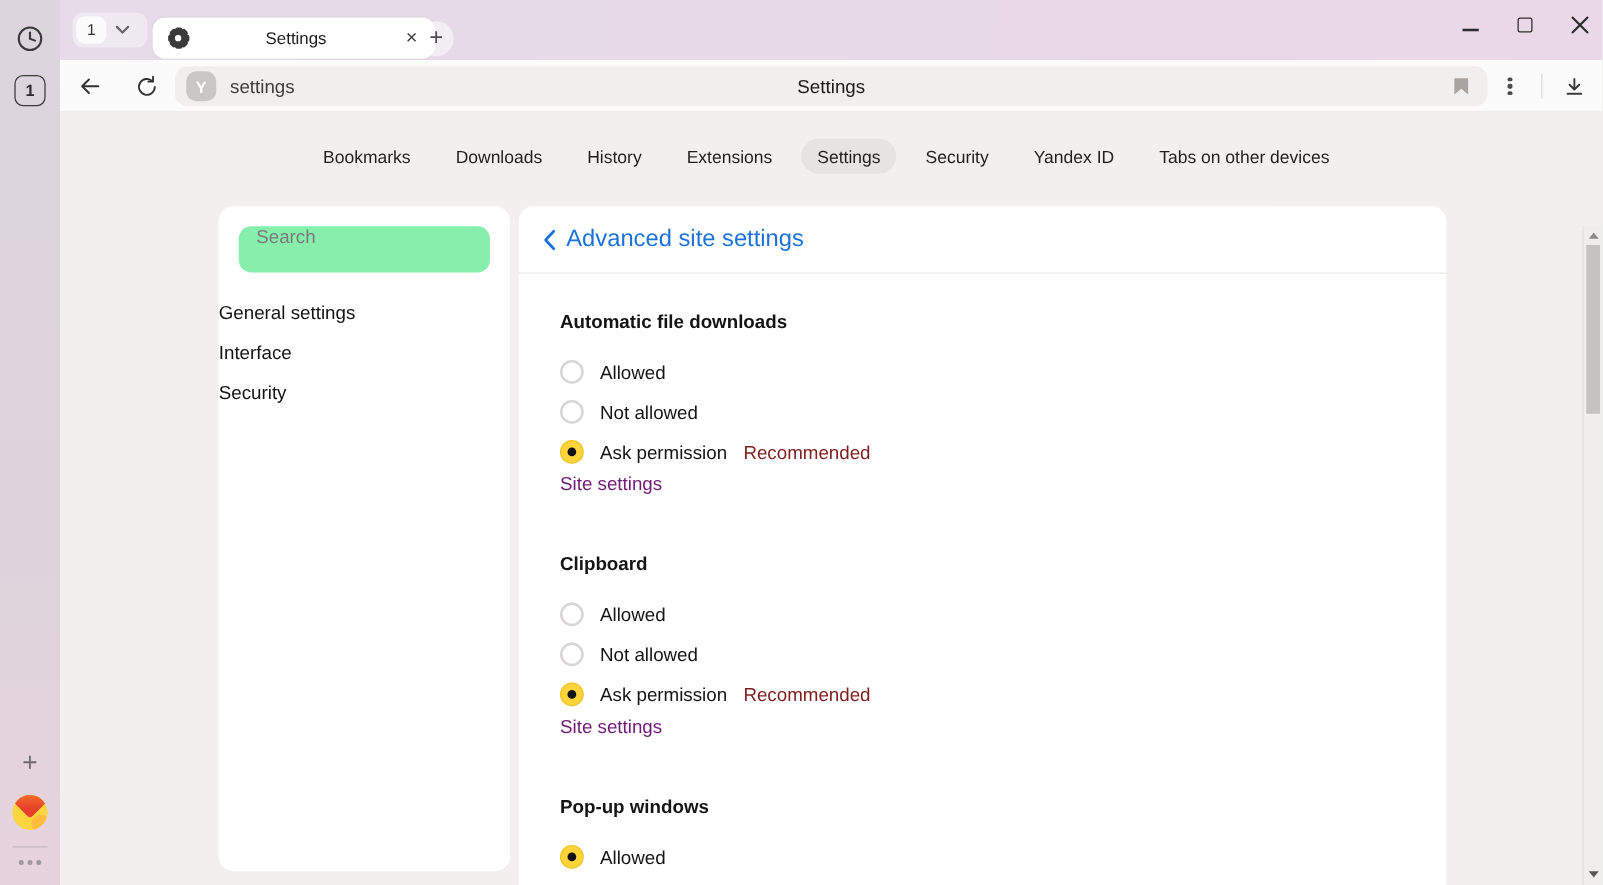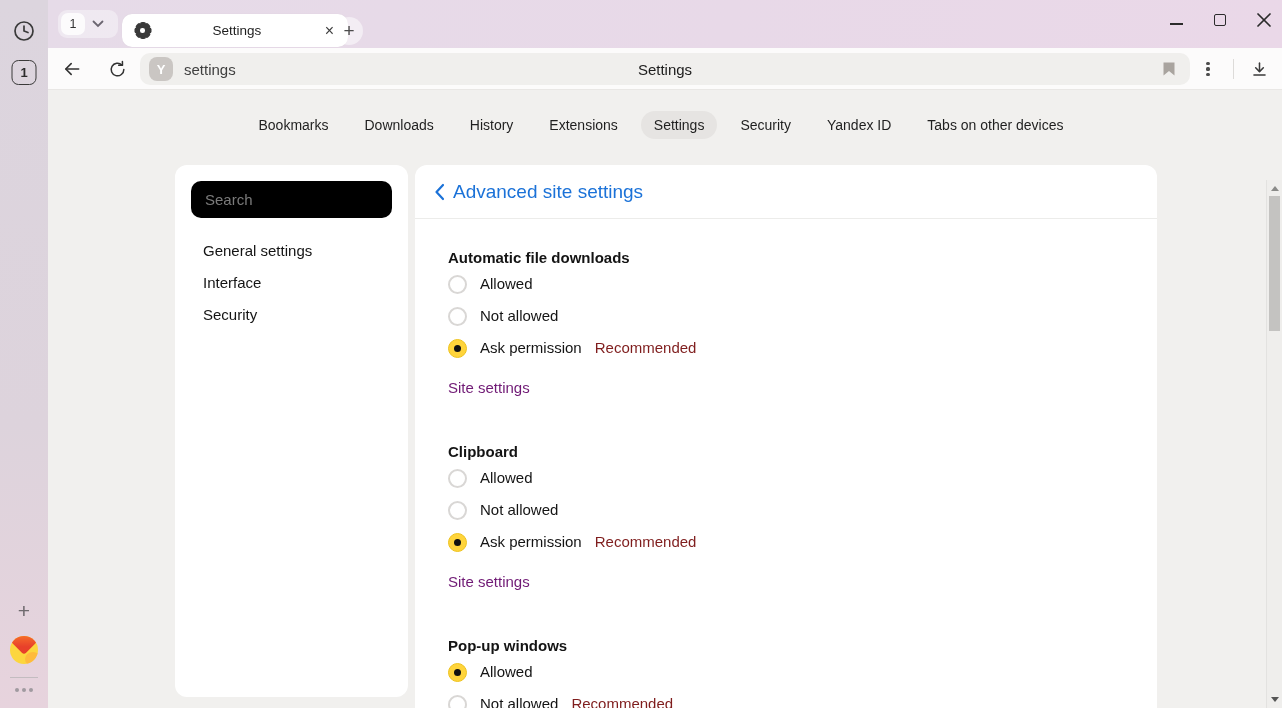--- a/index.html
+++ b/index.html
@@ -64,33 +64,33 @@
   .kebab s { width:3.2px; height:3.2px; border-radius:50%; background:#4c4c4c; }
   .tb-sep { position:absolute; right:48px; top:11px; width:1px; height:20px; background:#dddbd9; }
   .download-btn { position:absolute; right:10px; top:9px; width:26px; height:24px; display:flex; align-items:center; justify-content:center; cursor:pointer; }
   
   .content { position:absolute; left:48px; top:90px; right:0; bottom:0; background:#f1f0ee; }
   .nav-tabs { position:absolute; left:8px; right:16px; top:20px; height:30px; display:flex; justify-content:center; align-items:center; gap:10px; }
   .nav-tab { font-size:14px; color:#1f1f1f; padding:6px 13px; border-radius:15px; cursor:pointer; white-space:nowrap; }
   .nav-tab.active { background:#e6e4e2; }
   
   .side-card { position:absolute; left:127px; top:75px; width:233px; height:532px; background:#fff; border-radius:12px; }
-  .search-box { margin:16px; height:37px; background:#000000; border-radius:10px; display:flex; align-items:center; padding:0 14px; cursor:text; }
+  .search-box { margin:16px; height:37px; background:#86efac; border-radius:10px; display:flex; padding:0 14px; cursor:text; }
   .search-box span { font-size:15px; color:#7b7b7b; }
   .side-menu { margin-top:10px; }
-  .side-item { height:32px; display:flex; align-items:center; padding-left:28px; font-size:15px; color:#141414; cursor:pointer; }
+  .side-item { height:32px; display:flex; align-items:center; font-size:15px; color:#141414; cursor:pointer; }
   
   .main-card { position:absolute; left:367px; top:75px; width:742px; bottom:0; background:#fff; border-radius:12px 12px 0 0; overflow:hidden; }
   .main-header { height:54px; display:flex; align-items:center; padding-left:19px; border-bottom:1px solid #ececea; cursor:pointer; }
   .main-header svg { margin-right:8px; }
   .main-header .ht { font-size:19px; color:#1b72d8; font-weight:500; }
   .sections { padding:28px 33px 0 33px; }
   .section + .section { margin-top:38px; }
   .sec-title { font-size:15px; font-weight:700; line-height:22px; margin-bottom:6px; color:#141414; }
-  .opt-row { height:32px; display:flex; align-items:flex-start; cursor:pointer; }
+  .opt-row { height:32px; display:flex; align-items:flex-end; cursor:pointer; }
   .radio { width:19px; height:19px; border-radius:50%; flex:0 0 auto; margin-right:13px; position:relative; }
   .radio.unselected { background:#fff; border:2px solid #d9d7d5; }
   .radio.selected { background:#ffd43b; border:1px solid #eec31e; }
   .radio.selected::after { content:""; position:absolute; left:50%; top:50%; width:7.5px; height:7.5px; margin:-3.75px 0 0 -3.75px; border-radius:50%; background:#111; }
   .opt-label { font-size:15px; color:#141414; }
   .opt-badge { font-size:15px; color:#7f1d1d; margin-left:13px; }
   .site-link { height:32px; display:flex; align-items:center; font-size:15px; color:#701a75; cursor:pointer; width:fit-content; }
   
   .scrollbar { position:absolute; right:0; top:90px; bottom:0; width:16px; background:#efeeec; border-left:1px solid #e3e2e0; }
   .sb-up { position:absolute; top:6px; left:4px; width:0; height:0; border-left:4px solid transparent; border-right:4px solid transparent; border-bottom:5px solid #8a8a88; cursor:pointer; }

